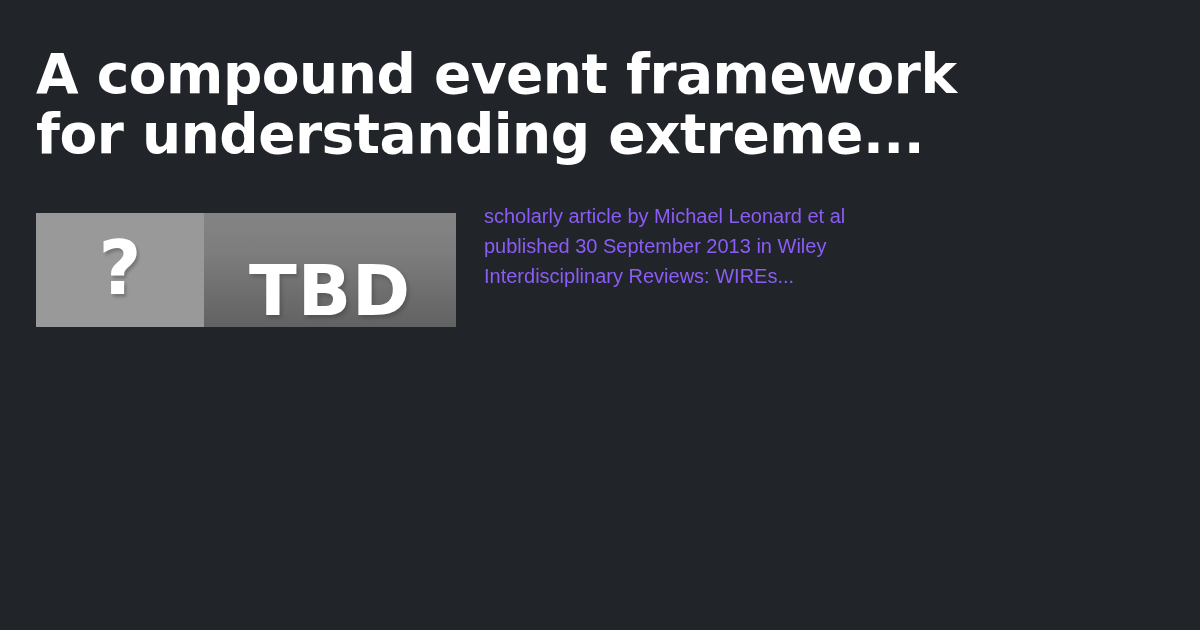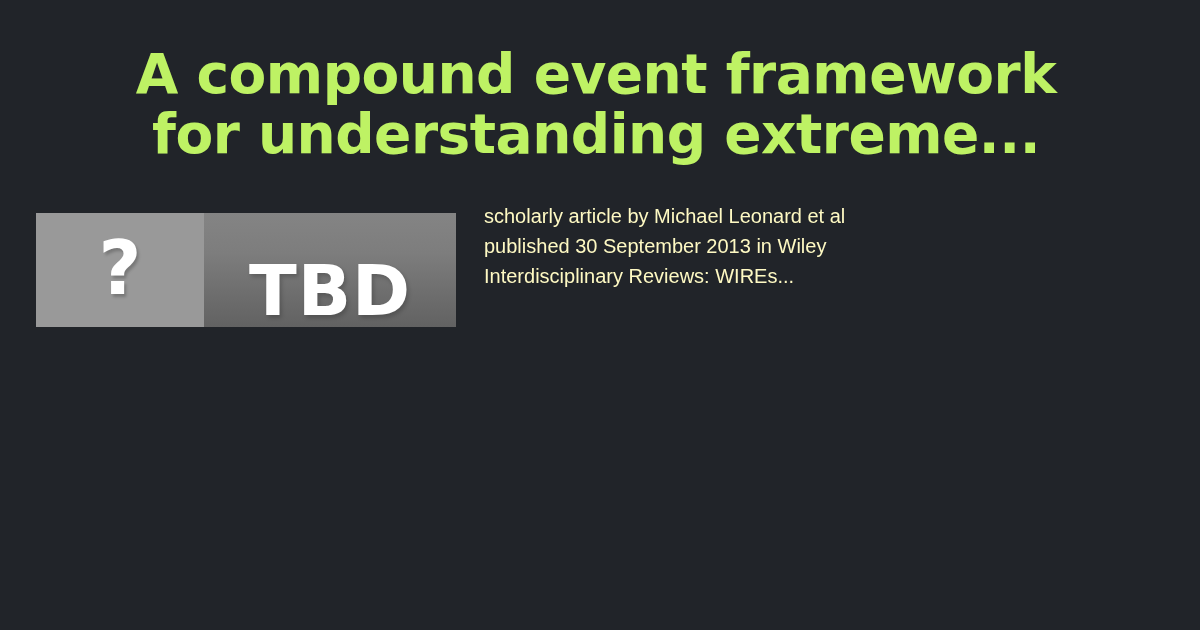--- a/index.html
+++ b/index.html
@@ -28,23 +28,22 @@
     position: absolute;
     left: 36px;
     top: 44px;
     width: 1120px;
     margin: 0;
     font-family: "DejaVu Sans", sans-serif;
     font-size: 55px;
     font-weight: 700;
     line-height: 60px;
     letter-spacing: -0.5px;
-    color: #bef264;
+    color: #ffffff;
     white-space: pre-line;
-    text-align: center;
   }
 
   
   .content-row {
     position: absolute;
     left: 36px;
     top: 213px;
     width: 1128px;
     height: 130px;
   }
@@ -101,21 +100,21 @@
   .description {
     position: absolute;
     left: 448px;
     top: -12px;
     width: 370px;
     margin: 0;
     font-family: "Liberation Sans", sans-serif;
     font-size: 20px;
     font-weight: 400;
     line-height: 30px;
-    color: #fef9c3;
+    color: #8b5cf6;
   }
 </style>
 </head>
 <body>
 
 <div class="card">
 
   <h1 class="title">A compound event framework
 for understanding extreme...</h1>
 

